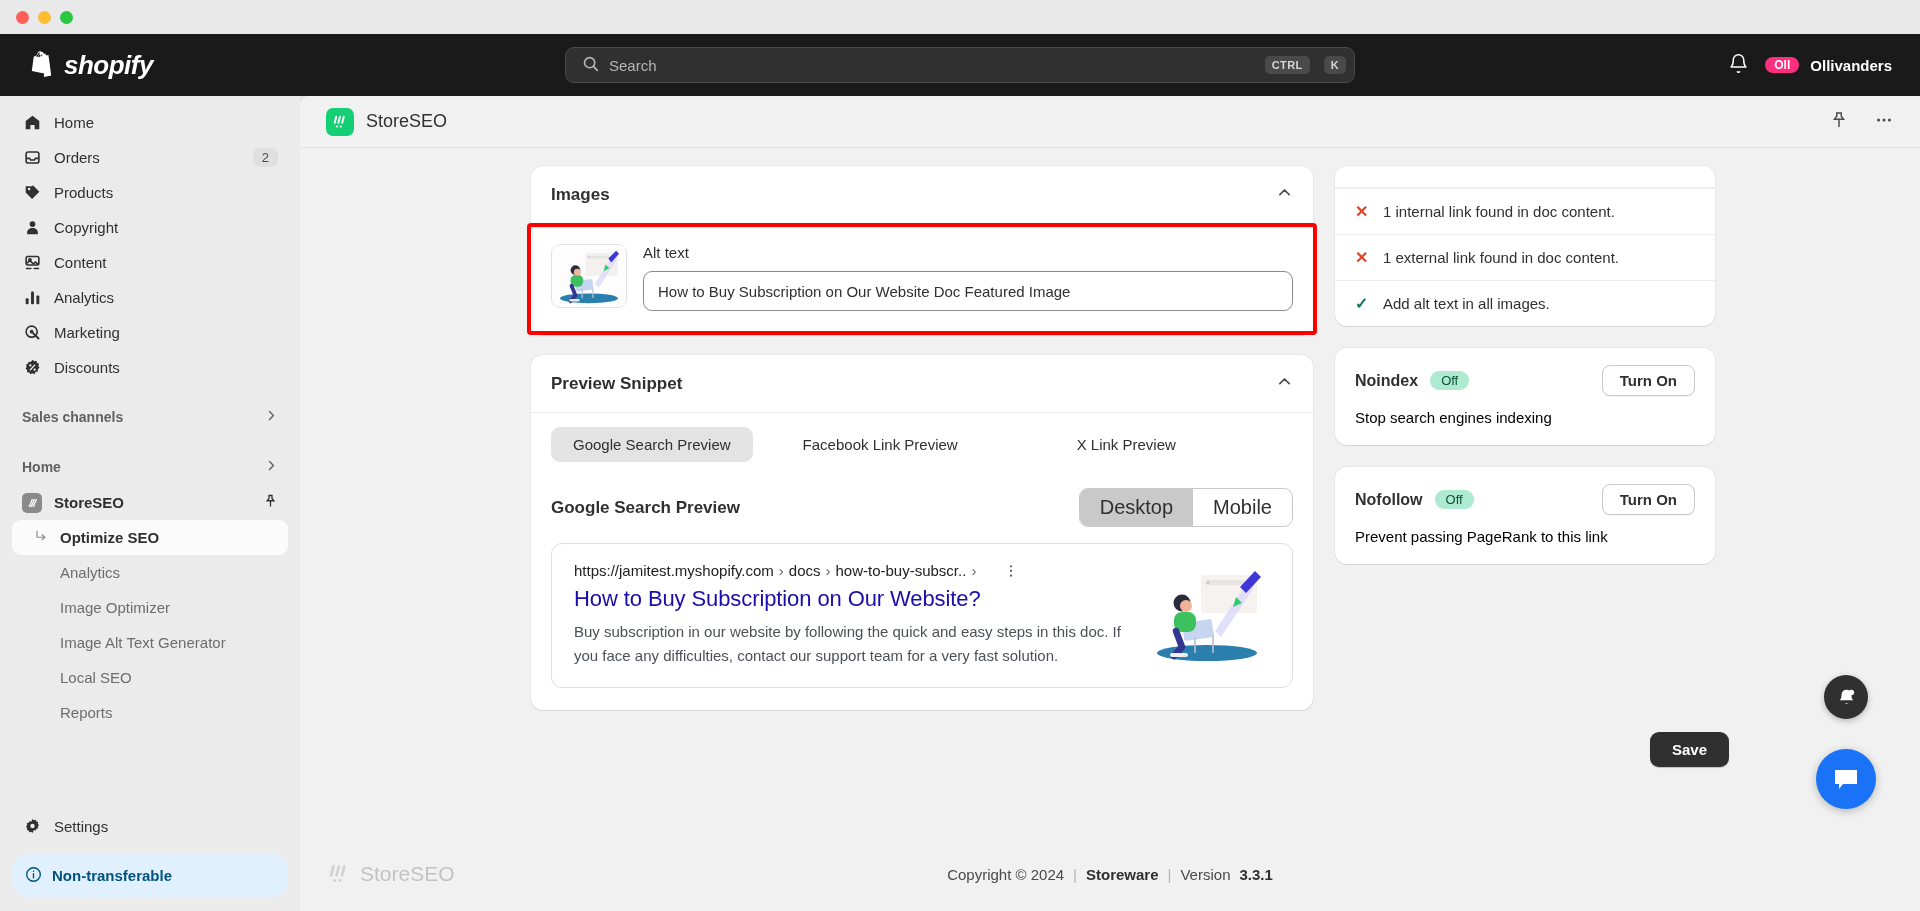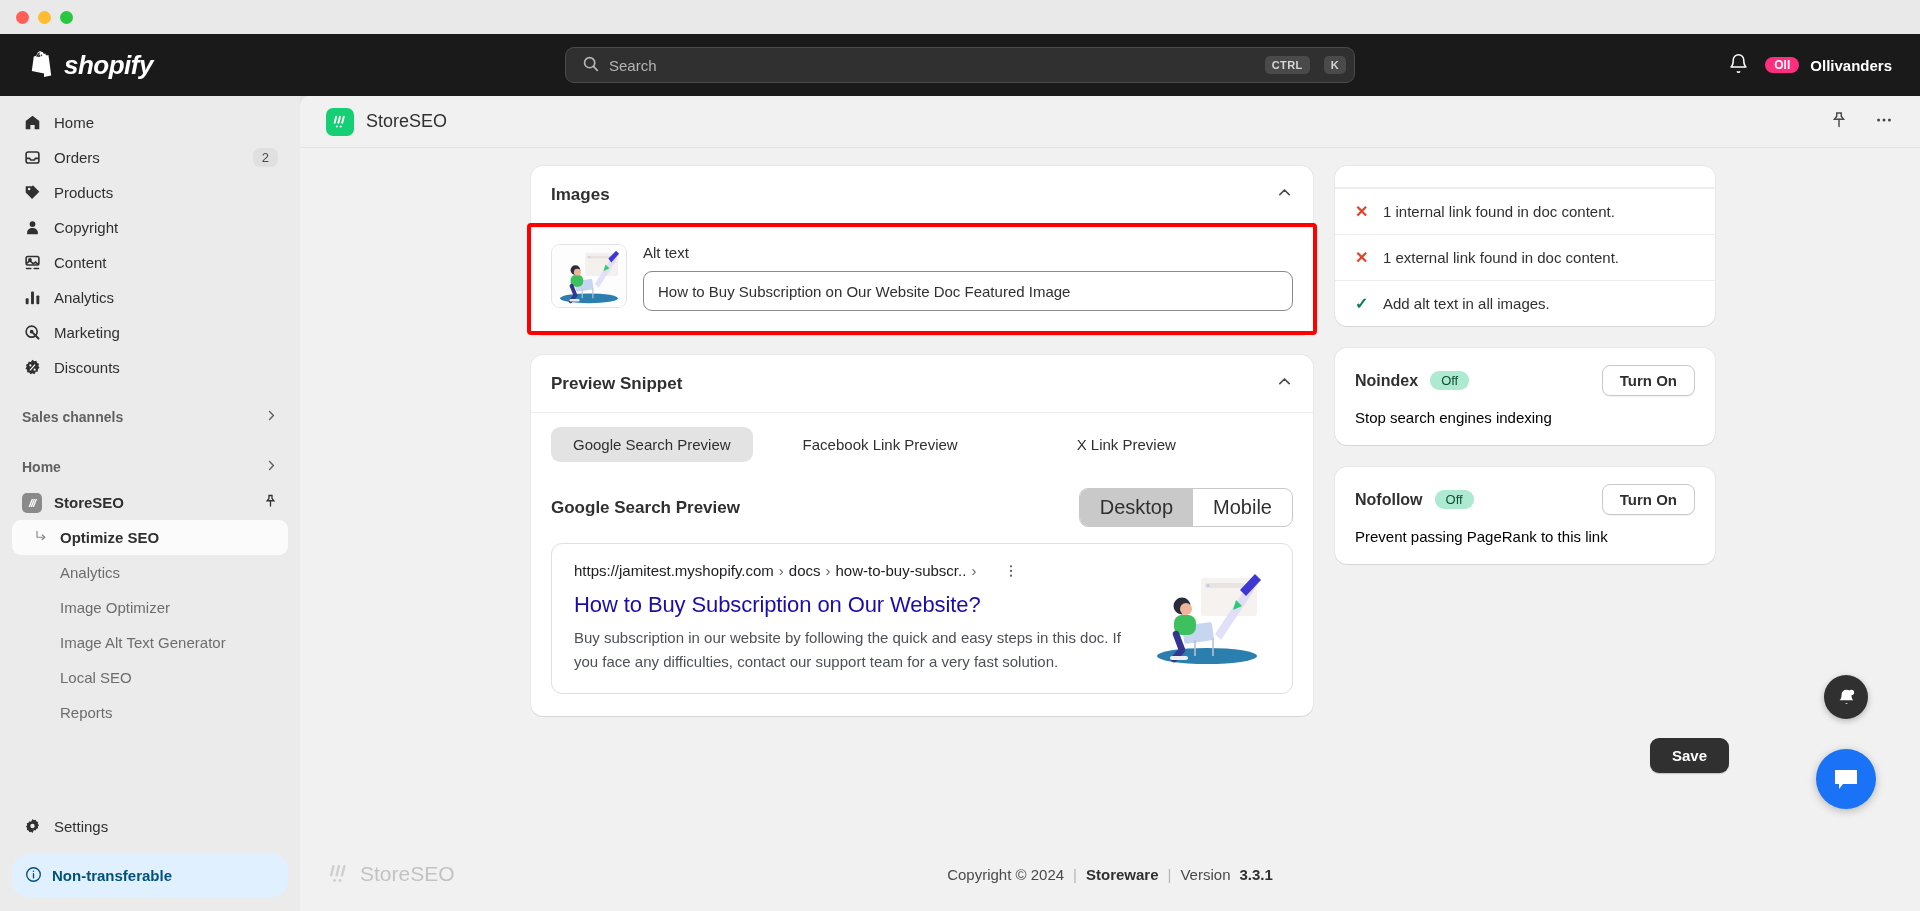--- a/index.html
+++ b/index.html
@@ -202,21 +202,21 @@
   #serp {
     margin-top: 16px; border: 1px solid #e0e0e0; border-radius: 11px;
     padding: 18px 22px; display: flex; gap: 18px; background: #fff;
   }
   #serp-text { flex: 1; }
   #serp-url-row { display: flex; align-items: center; }
   #serp-url { font-size: 15px; color: #202124; }
   #serp-url .sep { color: #5f6368; padding: 0 5px; }
   #serp-dots { margin-left: 22px; color: #5f6368; line-height: 0; }
   #serp-title {
-    font-size: 22px; color: #1a0dab; margin-top: 13px;
+    font-size: 22px; color: #1a0dab; margin-top: 7px;
     font-weight: 400; letter-spacing: -.1px;
   }
   #serp-desc {
     font-size: 15px; color: #4d5156; margin-top: 8px; line-height: 1.62;
   }
   #serp-img { width: 125px; height: 100px; flex: 0 0 125px; align-self: center; }
 
   
   #checks-card { overflow: hidden; margin-bottom: 22px; }
   .check-row {

